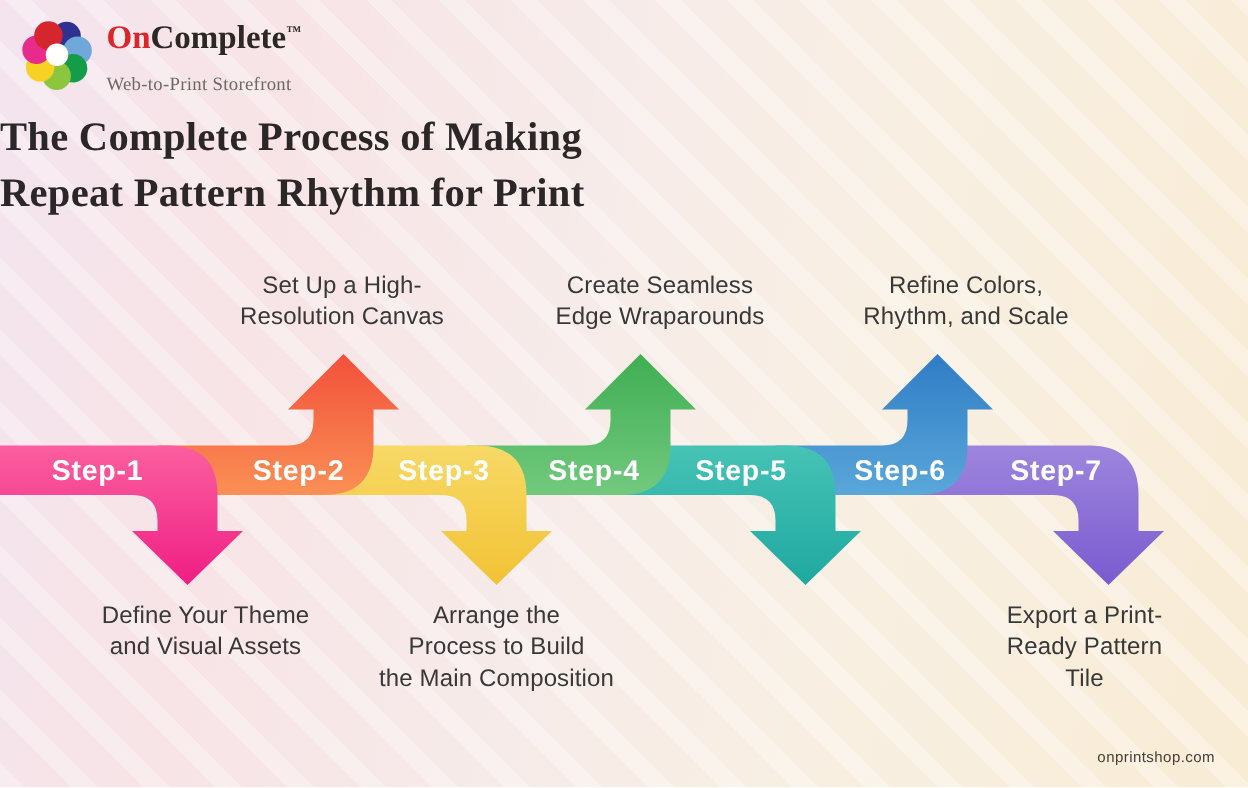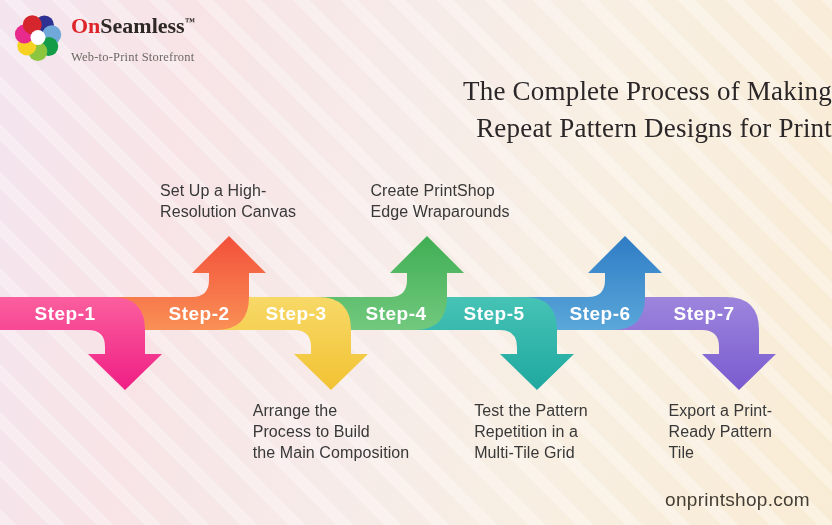--- a/index.html
+++ b/index.html
@@ -16,68 +16,68 @@
   
   .logo{position:absolute;left:14px;top:10px;display:flex;align-items:center;gap:9px;}
   .logo-flower{width:48px;height:48px;flex:0 0 auto;}
   .brand-text{display:flex;flex-direction:column;}
   .brand-line{font-family:"Liberation Serif","DejaVu Serif",serif;font-weight:bold;font-size:22px;line-height:24px;color:#2d2824;}
   .brand-on{color:#dd2428;}
   .brand-tm{font-size:10px;vertical-align:super;color:#2d2824;}
   .brand-tagline{font-family:"Liberation Serif","DejaVu Serif",serif;font-size:12.5px;color:#6d6963;letter-spacing:.2px;margin-top:12px;}
   
   .title{
-    position:absolute;top:73px;left:0;right:0;text-align:right;
-    font-family:"Liberation Serif","DejaVu Serif",serif;font-weight:400;
+    position:absolute;top:73px;left:0;right:0;text-align:left;
+    font-family:"Liberation Serif","DejaVu Serif",serif;font-weight:700;
     font-size:27px;line-height:37px;color:#2b2627;letter-spacing:.2px;
   }
   
   .ribbon{position:absolute;left:0;top:0;width:832px;height:525px;}
   .step-label{
     font-family:"Liberation Sans","DejaVu Sans",sans-serif;font-size:19px;font-weight:600;
     letter-spacing:.5px;fill:#ffffff;
   }
   
   .caption{
-    position:absolute;transform:translateX(-50%);white-space:pre-line;
+    position:absolute;transform:translateX(-50%);white-space:pre-line;text-align:center;
     font-size:16px;line-height:21px;font-weight:500;color:#383838;letter-spacing:.1px;
   }
   .caption.top{top:180px;}
   .caption.bottom{top:400px;}
   
   .footer{
-    position:absolute;right:22px;bottom:14px;font-size:19px;color:#453e34;letter-spacing:.3px;
+    position:absolute;right:22px;bottom:14px;font-size:10px;color:#453e34;letter-spacing:.3px;
   }
 </style>
 </head>
 <body>
 
 <div class="canvas">
   <div class="stripes"></div>
 
   <div class="logo">
     <svg class="logo-flower" viewBox="0 0 48 48">
       <circle cx="30.4" cy="11.0" r="9.5" fill="#2e3191"></circle>
       <circle cx="37.7" cy="20.8" r="9.5" fill="#6fa8d9"></circle>
       <circle cx="34.7" cy="32.5" r="9.5" fill="#149c49"></circle>
       <circle cx="23.8" cy="37.5" r="9.5" fill="#8cc63f"></circle>
       <circle cx="12.8" cy="31.9" r="9.5" fill="#f8d222"></circle>
       <circle cx="10.4" cy="20.1" r="9.5" fill="#e72a8c"></circle>
       <circle cx="18.3" cy="10.7" r="9.5" fill="#d6262d"></circle>
       <circle cx="24" cy="23.5" r="7.5" fill="#ffffff"></circle>
     </svg>
     <div class="brand-text">
-      <div class="brand-line"><span class="brand-on">On</span><span>Seamless</span><span class="brand-tm">™</span></div>
+      <div class="brand-line"><span class="brand-on">On</span><span>Complete</span><span class="brand-tm">™</span></div>
       <div class="brand-tagline">Web-to-Print Storefront</div>
     </div>
   </div>
 
   <div class="title">
     <div>The Complete Process of Making</div>
-    <div>Repeat Pattern Designs for Print</div>
+    <div>Repeat Pattern Rhythm for Print</div>
   </div>
 
   <svg class="ribbon" viewBox="0 0 832 525">
     <defs>
       <linearGradient id="g1" x1="0" y1="0" x2="0" y2="1">
         <stop offset="0" stop-color="#fb5f9e"></stop>
         <stop offset="1" stop-color="#ef1e84"></stop>
       </linearGradient>
       <linearGradient id="g2" x1="0" y1="0" x2="0" y2="1">
         <stop offset="0" stop-color="#f2503a"></stop>
@@ -115,27 +115,28 @@
 
     <text class="step-label" x="65" y="320" text-anchor="middle">Step-1</text>
     <text class="step-label" x="199" y="320" text-anchor="middle">Step-2</text>
     <text class="step-label" x="296" y="320" text-anchor="middle">Step-3</text>
     <text class="step-label" x="396" y="320" text-anchor="middle">Step-4</text>
     <text class="step-label" x="494" y="320" text-anchor="middle">Step-5</text>
     <text class="step-label" x="600" y="320" text-anchor="middle">Step-6</text>
     <text class="step-label" x="704" y="320" text-anchor="middle">Step-7</text>
   </svg>
 
+  <div class="caption bottom" style="left:137px">Define Your Theme
+and Visual Assets</div>
   <div class="caption top" style="left:228px">Set Up a High-
 Resolution Canvas</div>
   <div class="caption bottom" style="left:331px">Arrange the
 Process to Build
 the Main Composition</div>
-  <div class="caption top" style="left:440px">Create PrintShop
+  <div class="caption top" style="left:440px">Create Seamless
 Edge Wraparounds</div>
-  <div class="caption bottom" style="left:531px">Test the Pattern
-Repetition in a
-Multi-Tile Grid</div>
+  <div class="caption top" style="left:644px">Refine Colors,
+Rhythm, and Scale</div>
   <div class="caption bottom" style="left:723px">Export a Print-
 Ready Pattern Tile</div>
 
   <div class="footer">onprintshop.com</div>
 </div>
 
 </body></html>

